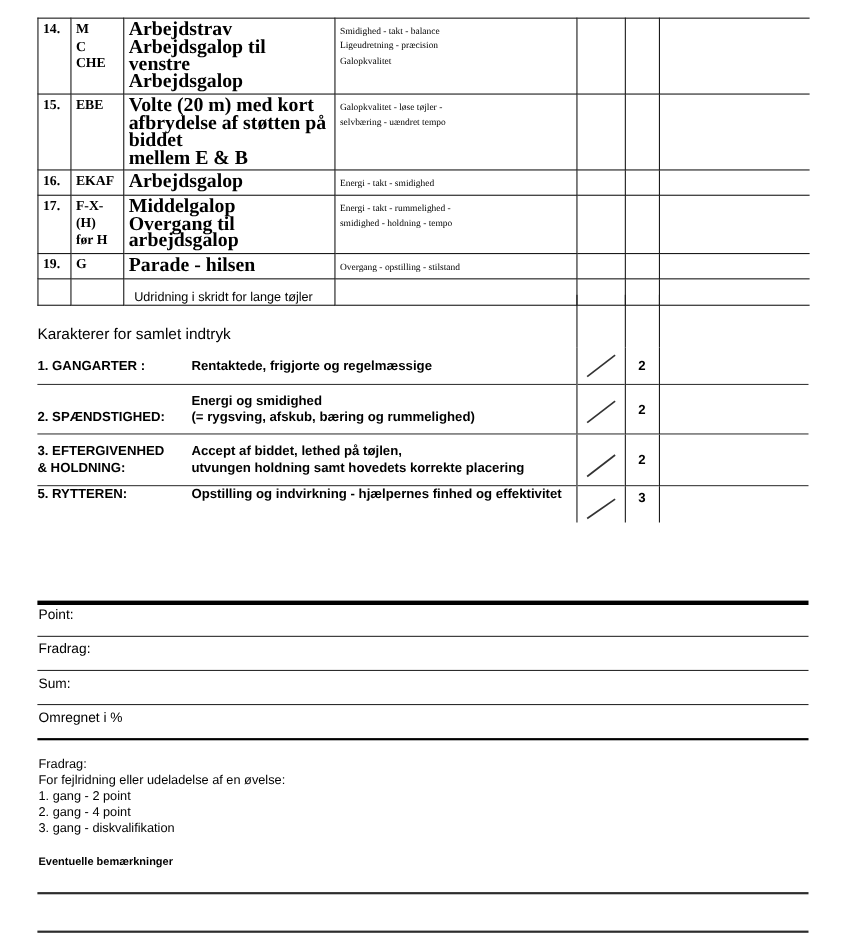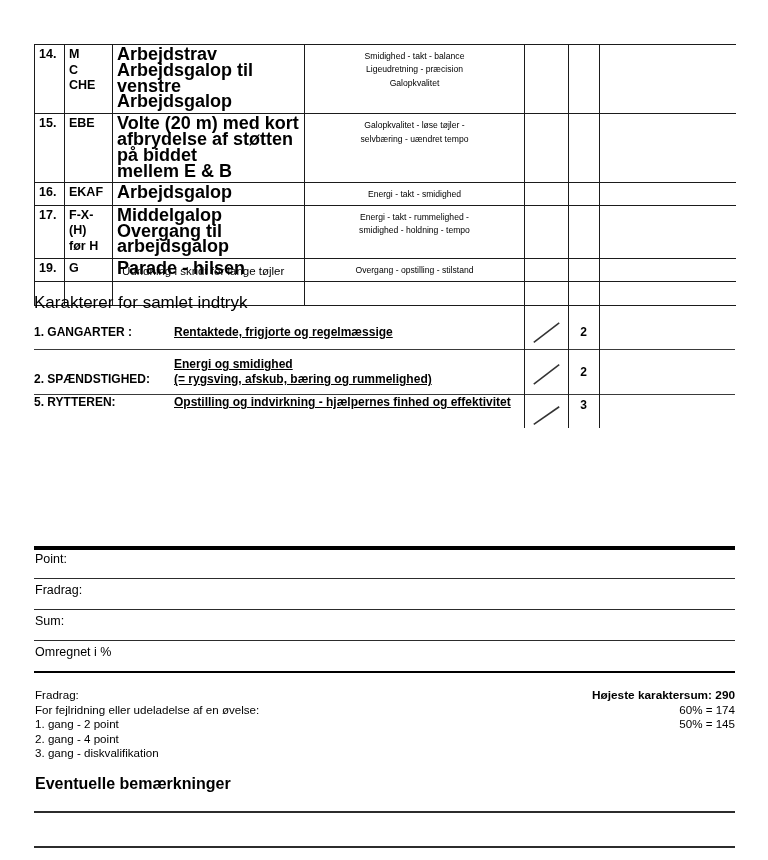--- a/index.html
+++ b/index.html
@@ -19,24 +19,25 @@
     position: absolute;
     left: 0; top: 0;
     width: 768px;
     height: 860px;
   }
 
   
   .ex-table {
     position: absolute;
     left: 34px;
-    top: 44px;
+    top: 16px;
     width: 701px;
     border-collapse: collapse;
     table-layout: fixed;
+    font-family: Liberation Serif, serif;
   }
   .ex-table td {
     border: 1px solid #1b1b1b;
     vertical-align: top;
     padding: 2px 4px 3px 4px;
   }
   .ex-table td.no-right { border-right: none; }
   .ex-table .c-num   { width: 30px; }
   .ex-table .c-ltr   { width: 48px; }
   .ex-table .c-move  { width: 192px; }
@@ -59,21 +60,20 @@
   .move {
     font-size: 18px;
     font-weight: bold;
     line-height: 15.8px;
   }
   .desc {
     font-size: 8.6px;
     font-weight: normal;
     line-height: 13.4px;
     padding-top: 3px;
-    text-align: center;
   }
 
   
   .udrid-row td { border: 1px solid #1b1b1b; }
   .udrid-text {
     font-size: 11.5px;
     line-height: 14px;
     white-space: nowrap;
     padding-left: 2px;
   }
@@ -113,24 +113,23 @@
     line-height: 15.4px;
     width: 140px;
     flex: none;
     white-space: pre-line;
   }
   .ov-body {
     font-size: 12px;
     font-weight: bold;
     line-height: 15.4px;
     white-space: pre-line;
-    text-decoration: underline;
   }
   .ov-heading {
-    font-size: 17px;
+    font-size: 14px;
     font-weight: normal;
     line-height: 14px;
   }
 
   .mark-cell { position: relative; }
   .slash {
     display: block;
     width: 100%;
     height: 100%;
     min-height: 30px;
@@ -182,21 +181,21 @@
     line-height: 14.6px;
   }
   .foot-right .hi {
     font-weight: bold;
     font-size: 11.8px;
   }
   .remarks {
     position: absolute;
     left: 35px;
     top: 776px;
-    font-size: 16px;
+    font-size: 10px;
     font-weight: bold;
     line-height: 15px;
   }
 </style>
 </head>
 <body>
 
 <div class="page">
 
   <table class="ex-table">
@@ -376,20 +375,39 @@
           <svg class="slash" viewBox="0 0 44 44" preserveAspectRatio="none">
             <line x1="9" y1="34" x2="35" y2="14" stroke="#333" stroke-width="1.6"></line>
           </svg>
         </td>
         <td>
           <div class="coef">2</div>
         </td>
         <td></td>
       </tr>
 
+      <tr class="sep">
+        <td class="nolb ov-label-cell" style="height:46px">
+          <div class="ov-inner">
+            <div class="ov-title">3. EFTERGIVENHED
+    &amp; HOLDNING:</div>
+            <div class="ov-body">Accept af biddet, lethed på tøjlen,
+utvungen holdning samt hovedets korrekte placering</div>
+          </div>
+        </td>
+        <td class="mark-cell">
+          <svg class="slash" viewBox="0 0 44 46" preserveAspectRatio="none">
+            <line x1="9" y1="38" x2="35" y2="18" stroke="#333" stroke-width="1.6"></line>
+          </svg>
+        </td>
+        <td>
+          <div class="coef">2</div>
+        </td>
+        <td></td>
+      </tr>
 
 
       <tr class="sep">
         <td class="nolb ov-label-cell" style="height:33px;vertical-align:top">
           <div class="ov-inner">
             <div class="ov-title">5. RYTTEREN:</div>
             <div class="ov-body">Opstilling og indvirkning - hjælpernes finhed og effektivitet</div>
           </div>
         </td>
         <td class="mark-cell">
@@ -420,24 +438,19 @@
   <div class="thin-rule" style="top:671px;height:2px;background:#000"></div>
 
   <div class="foot-left">
     <div>Fradrag:</div>
     <div>For fejlridning eller udeladelse af en øvelse:</div>
     <div>1. gang - 2 point</div>
     <div>2. gang - 4 point</div>
     <div>3. gang - diskvalifikation</div>
   </div>
 
-  <div class="foot-right">
-    <div class="hi">Højeste karaktersum: 290</div>
-    <div>60% = 174</div>
-    <div>50% = 145</div>
-  </div>
 
   <div class="remarks">Eventuelle bemærkninger</div>
 
   <div class="thin-rule" style="top:811px;height:2px;background:#2c2c2c"></div>
   <div class="thin-rule" style="top:846px;height:2px;background:#2c2c2c"></div>
 
 </div>
 
 </body></html>

